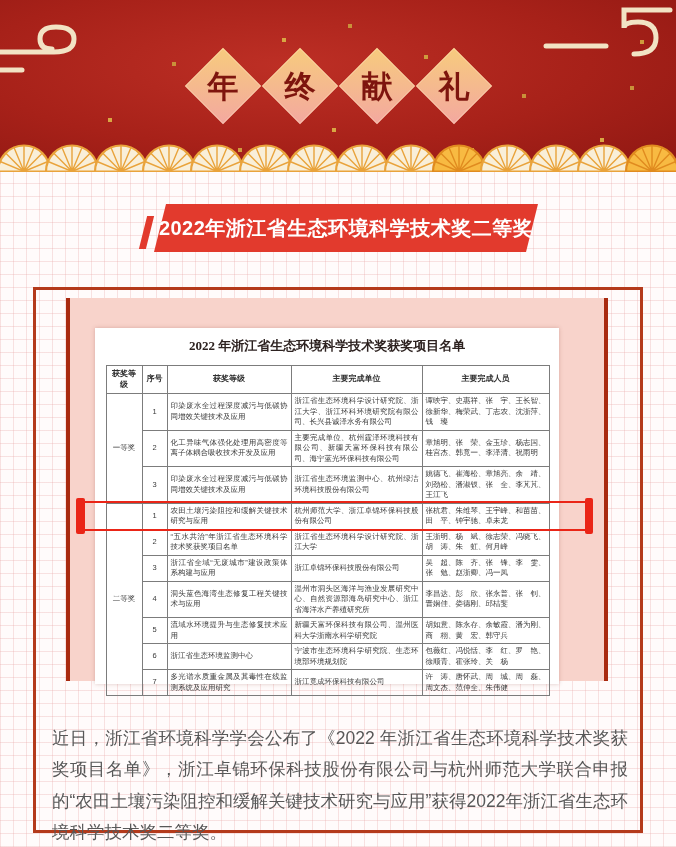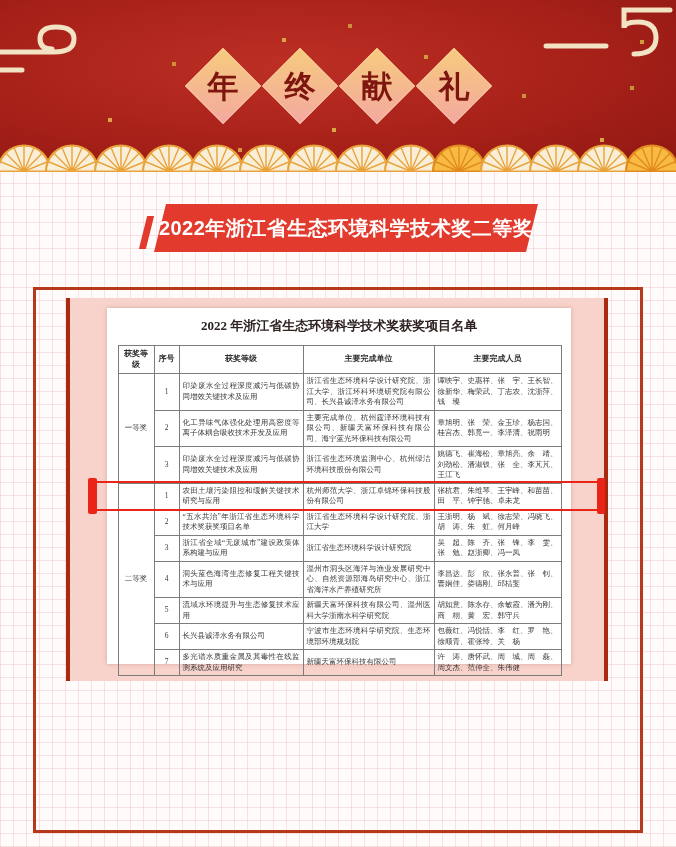--- a/index.html
+++ b/index.html
@@ -39,27 +39,27 @@
   .banner span{transform:skewX(14deg);color:#ffffff;font-size:20px;font-weight:bold;
                letter-spacing:.5px;white-space:nowrap;}
 
   
   .outer-frame{position:absolute;left:33px;top:287px;width:604px;height:540px;
                border:3px solid var(--frame-red,#b43a1b);}
   .pink-panel{position:absolute;left:66px;top:298px;width:534px;height:383px;
               background:var(--panel-pink,#f8d3cb);
               border-left:4px solid var(--panel-border,#a92a10);
               border-right:4px solid var(--panel-border,#a92a10);}
-  .table-sheet{position:absolute;left:95px;top:308px;width:464px;height:356px;
-               background:#ffffff;box-shadow:0 0 4px rgba(120,40,30,.25);margin-left:12px;}
+  .table-sheet{position:absolute;left:95px;top:328px;width:464px;height:356px;
+               background:#ffffff;box-shadow:0 0 4px rgba(120,40,30,.25);}
   .sheet-title{margin:9px 0 0 0;text-align:center;font-family:"Liberation Serif",serif;
                font-weight:bold;font-size:13px;color:#2d2220;}
   .table-wrap{position:relative;width:443px;margin:10px auto 0 auto;}
   table.award{border-collapse:collapse;width:443px;table-layout:fixed;
-              font-family:Liberation Serif, serif;color:#3a3a3a;}
+              font-family:Liberation Sans, sans-serif;color:#3a3a3a;}
   table.award th,table.award td{border:1px solid #7c7c7c;padding:2px 3px;vertical-align:middle;
               font-size:7.5px;line-height:10.5px;word-break:break-all;}
   table.award th{font-size:8px;font-weight:bold;text-align:center;padding:3px 2px;color:#2f2f2f;}
   td.c{text-align:center;}
   td.j{text-align:justify;text-justify:inter-ideograph;}
   .hl-box{position:absolute;left:-28px;width:513px;box-sizing:border-box;
           border:2px solid var(--highlight-red,#ea2517);pointer-events:none;}
   .hl-box::before{content:"";position:absolute;left:-4px;top:-5px;bottom:-5px;width:9px;
           background:var(--highlight-red,#ea2517);border-radius:2px;}
   .hl-box::after{content:"";position:absolute;right:-4px;top:-5px;bottom:-5px;width:8px;
@@ -194,47 +194,48 @@
           </tr>
           <tr>
             <td class="c">2</td>
             <td class="j">“五水共治”年浙江省生态环境科学技术奖获奖项目名单</td>
             <td class="j">浙江省生态环境科学设计研究院、浙江大学</td>
             <td class="j">王浙明、杨　斌、徐志荣、冯晓飞、胡　涛、朱　虹、何月峰</td>
           </tr>
           <tr>
             <td class="c">3</td>
             <td class="j">浙江省全域“无废城市”建设政策体系构建与应用</td>
-            <td class="j">浙江省生态环境科学设计研究院</td>
+            <td class="j">浙江卓锦环保科技股份有限公司</td>
             <td class="j">吴　超、陈　齐、张　锋、李　雯、张　勉、赵浙卿、冯一凤</td>
           </tr>
           <tr>
             <td class="c">4</td>
             <td class="j">洞头蓝色海湾生态修复工程关键技术与应用</td>
             <td class="j">温州市洞头区海洋与渔业发展研究中心、自然资源部海岛研究中心、浙江省海洋水产养殖研究所</td>
             <td class="j">李昌达、彭　欣、张永普、张　钊、晋娴佳、娄德刚、邱桔斐</td>
           </tr>
           <tr>
             <td class="c">5</td>
             <td class="j">流域水环境提升与生态修复技术应用</td>
             <td class="j">新疆天富环保科技有限公司、温州医科大学浙南水科学研究院</td>
             <td class="j">胡如意、陈永存、余敏霞、潘为刚、商　栩、黄　宏、韩守兵</td>
           </tr>
           <tr>
             <td class="c">6</td>
-            <td class="j">长兴县诚泽水务有限公司</td>
+            <td class="j">浙江省生态环境监测中心</td>
             <td class="j">宁波市生态环境科学研究院、生态环境部环境规划院</td>
             <td class="j">包薇红、冯悦恬、李　红、罗　艳、徐顺青、霍张玲、关　杨</td>
           </tr>
           <tr>
             <td class="c">7</td>
             <td class="j">多光谱水质重金属及其毒性在线监测系统及应用研究</td>
-            <td class="j">新疆天富环保科技有限公司</td>
+            <td class="j">浙江竟成环保科技有限公司</td>
             <td class="j">许　涛、唐怀武、周　城、周　磊、周文杰、范仲全、朱伟健</td>
           </tr>
         </tbody>
       </table>
       <div class="hl-box" style="top: 136px; height: 30px;"></div>
     </div>
   </div>
 
+  <p class="article-text">近日，浙江省环境科学学会公布了《2022 年浙江省生态环境科学技术奖获奖项目名单》，浙江卓锦环保科技股份有限公司与杭州师范大学联合申报的“农田土壤污染阻控和缓解关键技术研究与应用”获得2022年浙江省生态环境科学技术奖二等奖。</p>
 
 </div>
 
 </body></html>

